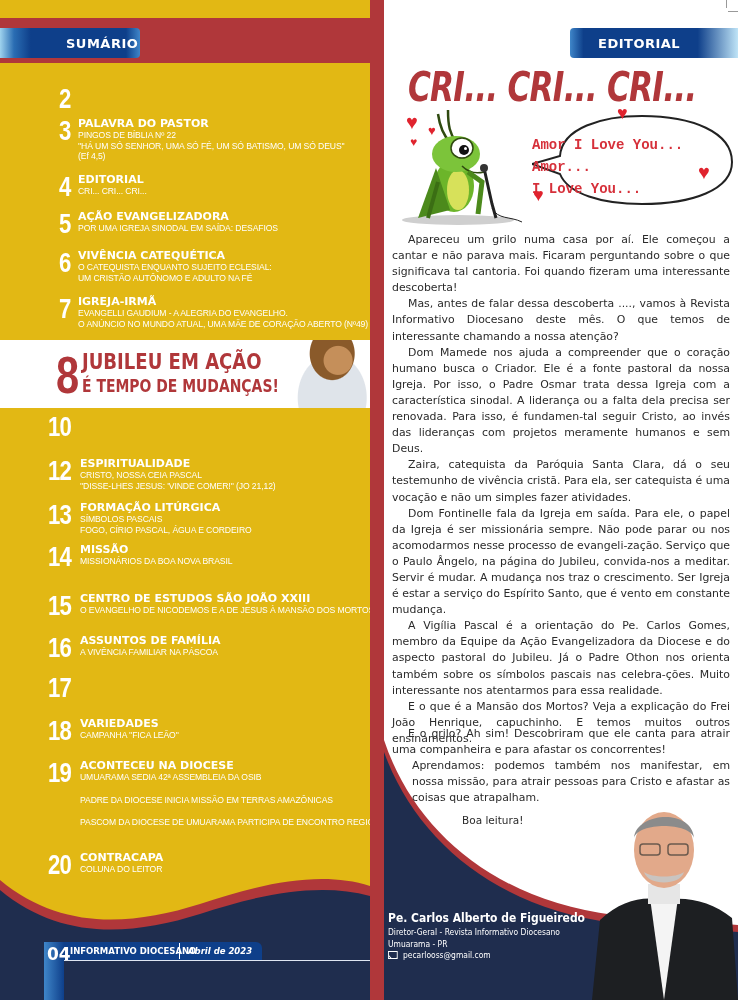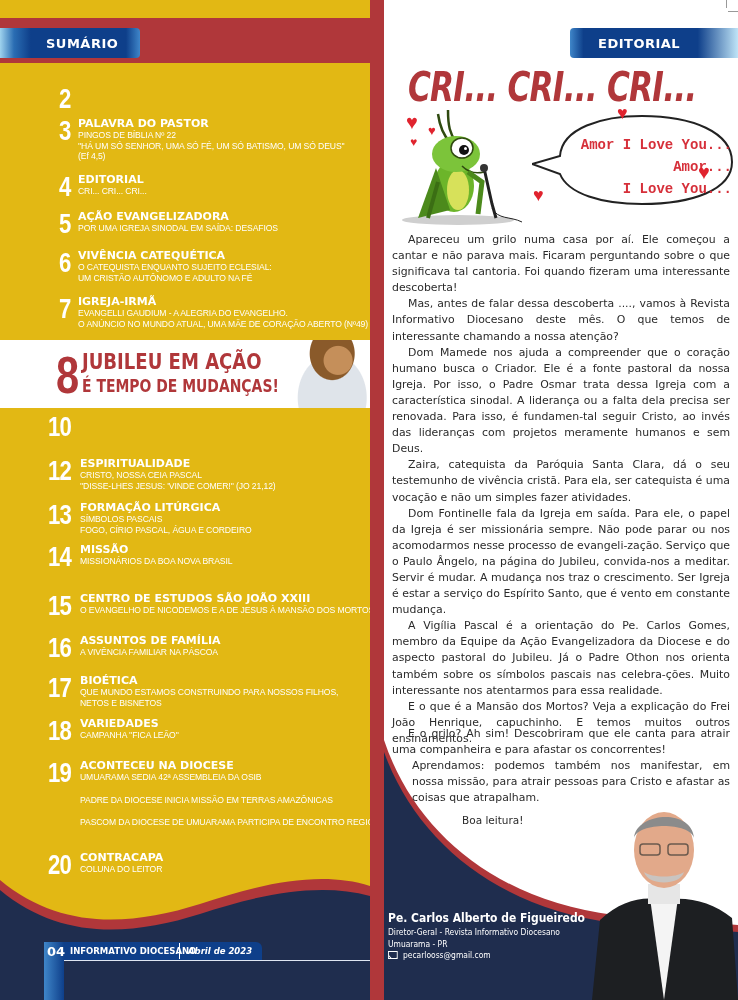--- a/index.html
+++ b/index.html
@@ -6,55 +6,55 @@
   html, body { width: 738px; height: 1000px; overflow: hidden; background: #ffffff; }
   body { position: relative; font-family: "Liberation Sans", sans-serif; }
 
   
   .left-page { position: absolute; left: 0; top: 0; width: 370px; height: 1000px; background: #e2b814; overflow: hidden; }
   .left-top-yellow { position: absolute; left: 0; top: 0; width: 370px; height: 18px; background: #e2b814; }
   .left-red-band { position: absolute; left: 0; top: 18px; width: 370px; height: 45px; background: #b0373a; }
   .spine { position: absolute; left: 370px; top: 0; width: 14px; height: 1000px; background: #b0373a; }
 
   .ribbon { position: absolute; height: 30px; display: flex; align-items: center; color: #fff; font-weight: bold; font-size: 13px; letter-spacing: .5px; font-family: "DejaVu Sans", sans-serif; }
-  .ribbon-left { left: 0; top: 28px; width: 140px; background: linear-gradient(90deg, #9fd3ee 0%, #2a6db3 10%, #0e3f8a 22%, #0e3f8a 90%, #3f86c9 100%); border-radius: 0 4px 4px 0; padding-left: 46px; }
+  .ribbon-left { left: 0; top: 28px; width: 140px; background: linear-gradient(90deg, #9fd3ee 0%, #2a6db3 10%, #0e3f8a 22%, #0e3f8a 90%, #3f86c9 100%); border-radius: 0 4px 4px 0; padding-left: 66px; }
   .ribbon-right { left: 570px; top: 28px; width: 168px; background: linear-gradient(90deg, #3f86c9 0%, #0e3f8a 8%, #0e3f8a 76%, #bfe4f7 100%); border-radius: 4px 0 0 4px; padding-left: 28px; }
   .toc-item { position: absolute; left: 54px; display: flex; align-items: flex-start; }
   .toc-num { color: #fff; font-weight: bold; font-family: "Liberation Sans Narrow", "Liberation Sans", sans-serif; font-size: 27px; line-height: 26px; letter-spacing: -1px; text-align: right; transform: scaleX(0.82); transform-origin: left top; }
   .toc-num.single { width: 20px; }
   .toc-num.double { width: 28px; }
   .toc-text { margin-left: 4px; }
   .toc-title { color: #fff; font-weight: bold; font-size: 11px; line-height: 12px; font-family: "DejaVu Sans", sans-serif; }
   .toc-sub { color: #fff; font-size: 8.6px; line-height: 10.5px; letter-spacing: -0.1px; }
 
   .feature-band { position: absolute; left: 0; top: 340px; width: 370px; height: 68px; background: #ffffff; }
   .feature-num { position: absolute; left: 56px; top: 350px; color: #b0373a; font-weight: bold; font-size: 52px; line-height: 50px; transform: scaleX(0.8); transform-origin: left top; }
   .feature-title { position: absolute; left: 82px; top: 350px; color: #b0373a; font-weight: bold; font-size: 22px; line-height: 24px; font-family: "DejaVu Sans", sans-serif; transform: scaleX(0.82); transform-origin: left top; white-space: nowrap; }
   .feature-sub { position: absolute; left: 82px; top: 376px; color: #b0373a; font-weight: bold; font-size: 17px; line-height: 20px; font-family: "DejaVu Sans", sans-serif; transform: scaleX(0.82); transform-origin: left top; white-space: nowrap; }
   .feature-photo { position: absolute; left: 286px; top: 340px; width: 84px; height: 68px; background: radial-gradient(circle at 62% 30%, #c58f5a 0 14px, transparent 15px), radial-gradient(ellipse at 55% 20%, #8a5a2a 0 22px, transparent 23px), radial-gradient(ellipse at 55% 85%, #dfe4ea 0 34px, transparent 35px), #ffffff; }
 
   .wave-svg { position: absolute; left: 0; top: 860px; }
   .footer-tab { position: absolute; left: 44px; top: 942px; width: 218px; height: 18px; background: #0e3f8a; border-radius: 0 6px 0 0; }
   .footer-num-bar { position: absolute; left: 44px; top: 942px; width: 20px; height: 58px; background: linear-gradient(90deg,#3f86c9,#0e3f8a); }
-  .footer-num { position: absolute; left: 47px; top: 944px; color: #fff; font-weight: bold; font-size: 13px; font-family: "DejaVu Sans", sans-serif; }
+  .footer-num { position: absolute; left: 47px; top: 944px; color: #fff; font-weight: bold; font-size: 17px; font-family: "DejaVu Sans", sans-serif; }
   .footer-pub { position: absolute; left: 70px; top: 946px; color: #fff; font-weight: bold; font-size: 8.5px; font-family: "DejaVu Sans", sans-serif; }
   .footer-date { position: absolute; left: 188px; top: 946px; color: #fff; font-weight: bold; font-style: italic; font-size: 8.5px; font-family: "DejaVu Sans", sans-serif; text-align: center; }
   .footer-divider { position: absolute; left: 179px; top: 943px; width: 1px; height: 16px; background: #fff; }
   .footer-line { position: absolute; left: 64px; top: 960px; width: 306px; height: 1px; background: #dfe6f2; }
 
   
   .right-page { position: absolute; left: 384px; top: 0; width: 354px; height: 1000px; background: #ffffff; overflow: hidden; }
   .crop-mark-v { position: absolute; left: 726px; top: 0; width: 1px; height: 8px; background: #999; }
   .crop-mark-h { position: absolute; left: 728px; top: 11px; width: 10px; height: 1px; background: #999; }
 
   .edit-title { position: absolute; left: 408px; top: 64px; color: #b0373a; font-weight: bold; font-style: italic; font-size: 40px; line-height: 46px; font-family: "DejaVu Sans", sans-serif; transform: scaleX(0.78); transform-origin: left top; white-space: nowrap; letter-spacing: -1px; }
 
   .cricket { position: absolute; left: 398px; top: 108px; width: 130px; height: 118px; }
   .bubble { position: absolute; left: 532px; top: 112px; width: 204px; height: 96px; }
-  .bubble-text { position: absolute; left: 532px; top: 134px; width: 200px; text-align: right; color: #d6303a; font-family: "Liberation Mono", monospace; font-weight: bold; font-size: 14px; line-height: 22px; }
+  .bubble-text { position: absolute; left: 532px; top: 134px; width: 200px; text-align: left; color: #d6303a; font-family: "Liberation Mono", monospace; font-weight: bold; font-size: 14px; line-height: 22px; }
   .bubble-text div { white-space: nowrap; }
   .heart { position: absolute; color: #e0232e; line-height: 1; }
 
   .article { position: absolute; left: 392px; top: 232px; width: 338px; font-family: "DejaVu Sans", sans-serif; font-size: 10.9px; line-height: 16.1px; color: #2a2a2a; text-align: justify; }
   .article p { text-indent: 16px; }
   .close1 { position: absolute; left: 392px; top: 726px; width: 338px; font-family: "DejaVu Sans", sans-serif; font-size: 10.9px; line-height: 16.1px; color: #2a2a2a; text-align: justify; }
   .close1 p { text-indent: 16px; }
   .close2 { position: absolute; left: 412px; top: 758px; width: 318px; font-family: "DejaVu Sans", sans-serif; font-size: 10.9px; line-height: 16px; color: #2a2a2a; text-align: justify; }
   .boa { position: absolute; left: 462px; top: 814px; font-family: "DejaVu Sans", sans-serif; font-size: 10.5px; color: #2a2a2a; }
 
@@ -174,25 +174,20 @@
   </div>
   <div class="toc-item" style="top:635px;left:48px">
     <div class="toc-num double">16</div>
     <div class="toc-text">
         <div class="toc-title">ASSUNTOS DE FAMÍLIA</div>
       <div class="toc-sub">A VIVÊNCIA FAMILIAR NA PÁSCOA</div>
       </div>
   </div>
   <div class="toc-item" style="top:675px;left:48px">
     <div class="toc-num double">17</div>
-    <div class="toc-text">
-        <div class="toc-title">BIOÉTICA</div>
-      <div class="toc-sub">QUE MUNDO ESTAMOS CONSTRUINDO PARA NOSSOS FILHOS,</div>
-      <div class="toc-sub">NETOS E BISNETOS</div>
-      </div>
   </div>
   <div class="toc-item" style="top:718px;left:48px">
     <div class="toc-num double">18</div>
     <div class="toc-text">
         <div class="toc-title">VARIEDADES</div>
       <div class="toc-sub">CAMPANHA ''FICA LEÃO''</div>
       </div>
   </div>
   <div class="toc-item" style="top:760px;left:48px">
     <div class="toc-num double">19</div>

